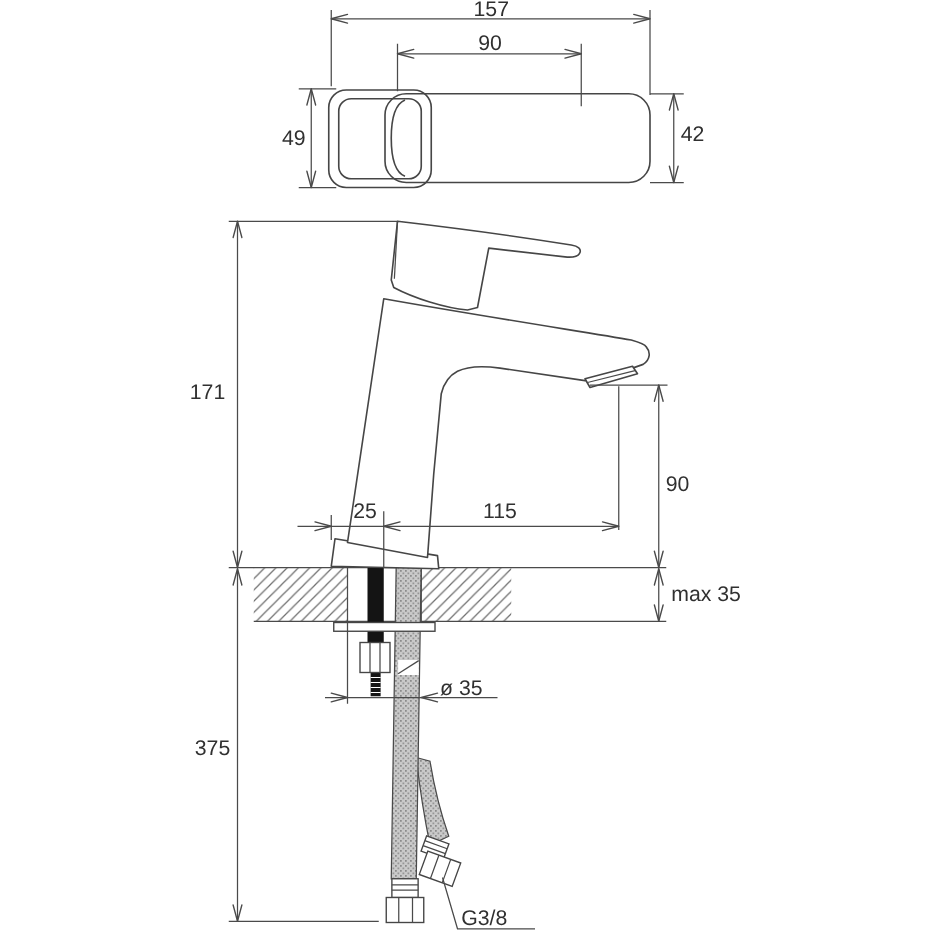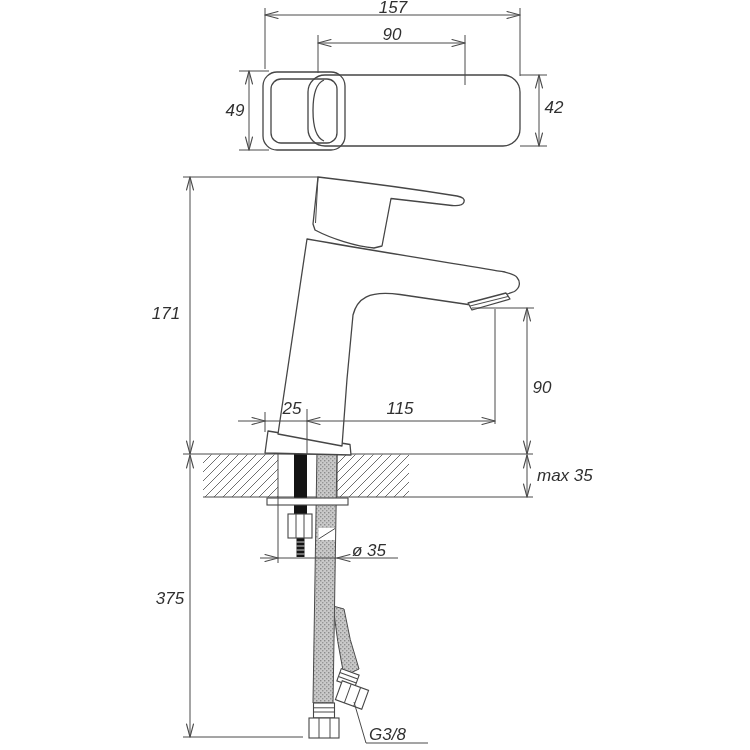--- a/index.html
+++ b/index.html
@@ -1,16 +1,16 @@
 <!DOCTYPE html>
 <html><head>
 <meta charset="utf-8">
 <style>
   html,body{margin:0;padding:0;background:#ffffff;}
-  .stage{width:750px;height:750px;position:relative;background:#ffffff;overflow:hidden;font-style:italic;}
+  .stage{width:750px;height:750px;position:relative;background:#ffffff;overflow:hidden;}
   svg{display:block;}
   text{font-family:"Liberation Sans","DejaVu Sans",sans-serif;font-size:17px;fill:#303030;}
   .outline{fill:#ffffff;stroke:#464646;stroke-width:1.3;stroke-linejoin:round;}
   .outline-open{fill:none;stroke:#464646;stroke-width:1.3;stroke-linejoin:round;}
   .dim{fill:none;stroke:#4a4a4a;stroke-width:1;}
   .arrow{fill:none;stroke:#4a4a4a;stroke-width:1.1;stroke-linecap:round;}
   .thin{fill:none;stroke:#4a4a4a;stroke-width:1;}
   .white-fill{fill:#ffffff;stroke:#464646;stroke-width:1.1;}
 </style>
 </head>

